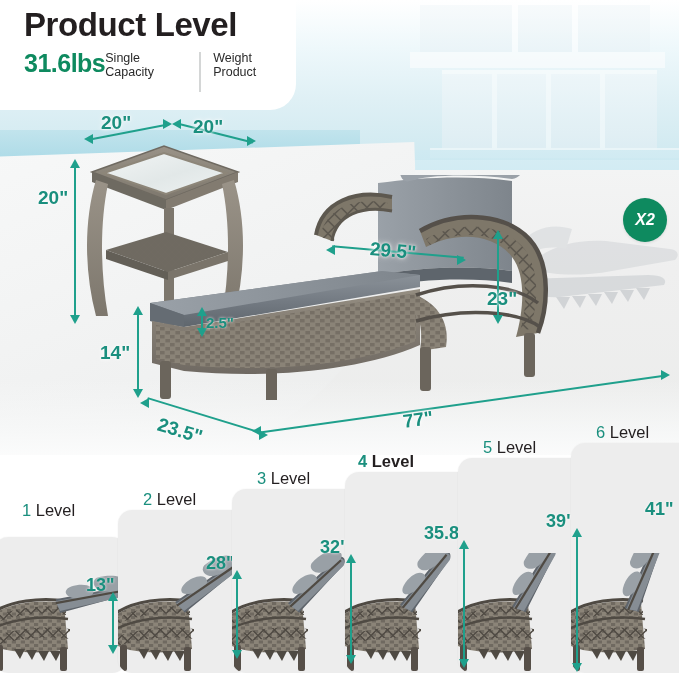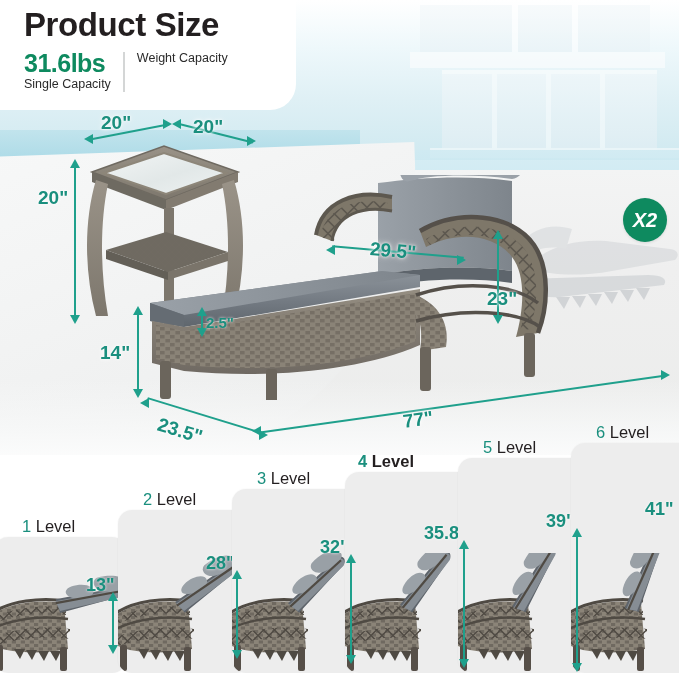--- a/index.html
+++ b/index.html
@@ -36,32 +36,32 @@
   .house .mull{position:absolute;background:#ffffff;}
 
   
   .header-card{
     position:absolute;left:0;top:0;width:296px;height:110px;
     background:#ffffff;border-radius:0 0 26px 0;z-index:30;
   }
   .h-title{position:absolute;left:24px;top:8px;font-size:33px;font-weight:bold;
     color:#231f20;letter-spacing:-.4px;line-height:1;}
   .stats{position:absolute;left:24px;top:50px;display:flex;align-items:flex-start;}
-  .stat{display:flex;flex-direction:column;}
+  .stat{display:flex;flex-direction:row;}
   .stat .big{font-size:25px;font-weight:bold;color:#0e8a5f;line-height:1.05;letter-spacing:-.5px;}
   .stat .sub{font-size:12.5px;color:#2a2a2a;line-height:1.15;margin-top:1px;}
   .divider{width:2px;height:40px;background:#d4d6d6;margin:2px 12px 0 12px;}
 
   
   .badge{position:absolute;border-radius:50%;background:#0e8a5f;color:#fff;
     display:flex;align-items:center;justify-content:center;
     font-weight:bold;font-style:italic;z-index:25;
     box-shadow:0 1px 3px rgba(0,0,0,.10);}
   #badge-x1{left:255px;top:124px;width:44px;height:44px;font-size:20px;}
-  #badge-x2{left:623px;top:198px;width:44px;height:44px;font-size:20px;}
+  #badge-x2{left:623px;top:198px;width:44px;height:44px;font-size:16px;}
 
   
   .dim{position:absolute;color:#1a8f7e;font-weight:bold;z-index:22;white-space:nowrap;}
   .dim-lbl{font-size:19px;text-shadow:0 0 3px rgba(255,255,255,.95),0 0 6px rgba(255,255,255,.8);}
   .dim-sm{font-size:15px;}
   .aline{position:absolute;background:#1fa08c;z-index:21;}
   .aline.h{height:2px;}
   .aline.v{width:2px;}
   .arr{position:absolute;width:0;height:0;z-index:21;}
   .arr.left {border-top:5px solid transparent;border-bottom:5px solid transparent;border-right:9px solid #1fa08c;}
@@ -261,29 +261,29 @@
   <div class="dim dim-lbl" style="left:403px;top:409px;transform:rotate(-8deg);">77"</div>
 
   <div class="aline h" style="left:145px;top:415px;width:122px;transform:rotate(17deg);"></div>
   <div class="arr left" style="left:140px;top:398px;"></div>
   <div class="arr right" style="left:259px;top:430px;"></div>
   <div class="dim dim-lbl" style="left:157px;top:420px;transform:rotate(17deg);">23.5"</div>
 
   <div class="badge" id="badge-x2">X2</div>
 
   <div class="header-card">
-    <div class="h-title">Product Size</div>
+    <div class="h-title">Product Level</div>
     <div class="stats">
       <div class="stat">
         <span class="big">31.6lbs</span>
         <span class="sub">Single Capacity</span>
       </div>
       <div class="divider"></div>
       <div class="stat">
-        <span class="sub">Weight Capacity</span>
+        <span class="sub">Weight Product</span>
       </div>
     </div>
   </div>
 
   <div class="levels">
 
   <div class="lvcard" style="left: -6px; top: 112px; width: 132px; height: 136px;">
         <svg viewBox="0 0 132 120" width="132" height="120" style="position: absolute; left: 0px; bottom: 0px;">
       <defs>
         <pattern id="lat0" width="11" height="11" patternUnits="userSpaceOnUse">
@@ -315,21 +315,21 @@
           <path d="M16 96 l6 10 l5 -10 z"></path>
               <path d="M28 97 l6 10 l5 -10 z"></path>
           <path d="M40 98 l6 10 l5 -10 z"></path>
               <path d="M52 98 l6 10 l5 -10 z"></path>
         </g>
         <rect x="62" y="94" width="7" height="24" rx="2" fill="#564f48"></rect>
         <rect x="-2" y="92" width="7" height="26" rx="2" fill="#564f48"></rect>
       </g>
         </svg>
       </div>
-      <div class="lvlabel" style="left: 22px; top: 92px;"><span class="n">1</span><span> Level</span></div>
+      <div class="lvlabel" style="left: 22px; top: 76px;"><span class="n">1</span><span> Level</span></div>
       <div class="lvdim" style="left: 86px; top: 150px;">13"</div>
       <div class="aline v" style="left: 112px; top: 174px; height: 48px;"></div>
       <div class="arr up" style="left: 108px; top: 167px;"></div>
       <div class="arr down" style="left: 108px; top: 220px;"></div>
       <div class="lvcard" style="left: 118px; top: 85px; width: 132px; height: 163px;">
         <svg viewBox="0 0 132 120" width="132" height="120" style="position: absolute; left: 0px; bottom: 0px;">
       <defs>
         <pattern id="lat1" width="11" height="11" patternUnits="userSpaceOnUse">
           <path d="M0 5.5 L5.5 0 L11 5.5 L5.5 11 Z" fill="none" stroke="#4f4a43" stroke-width="1.5"></path>
         </pattern>

